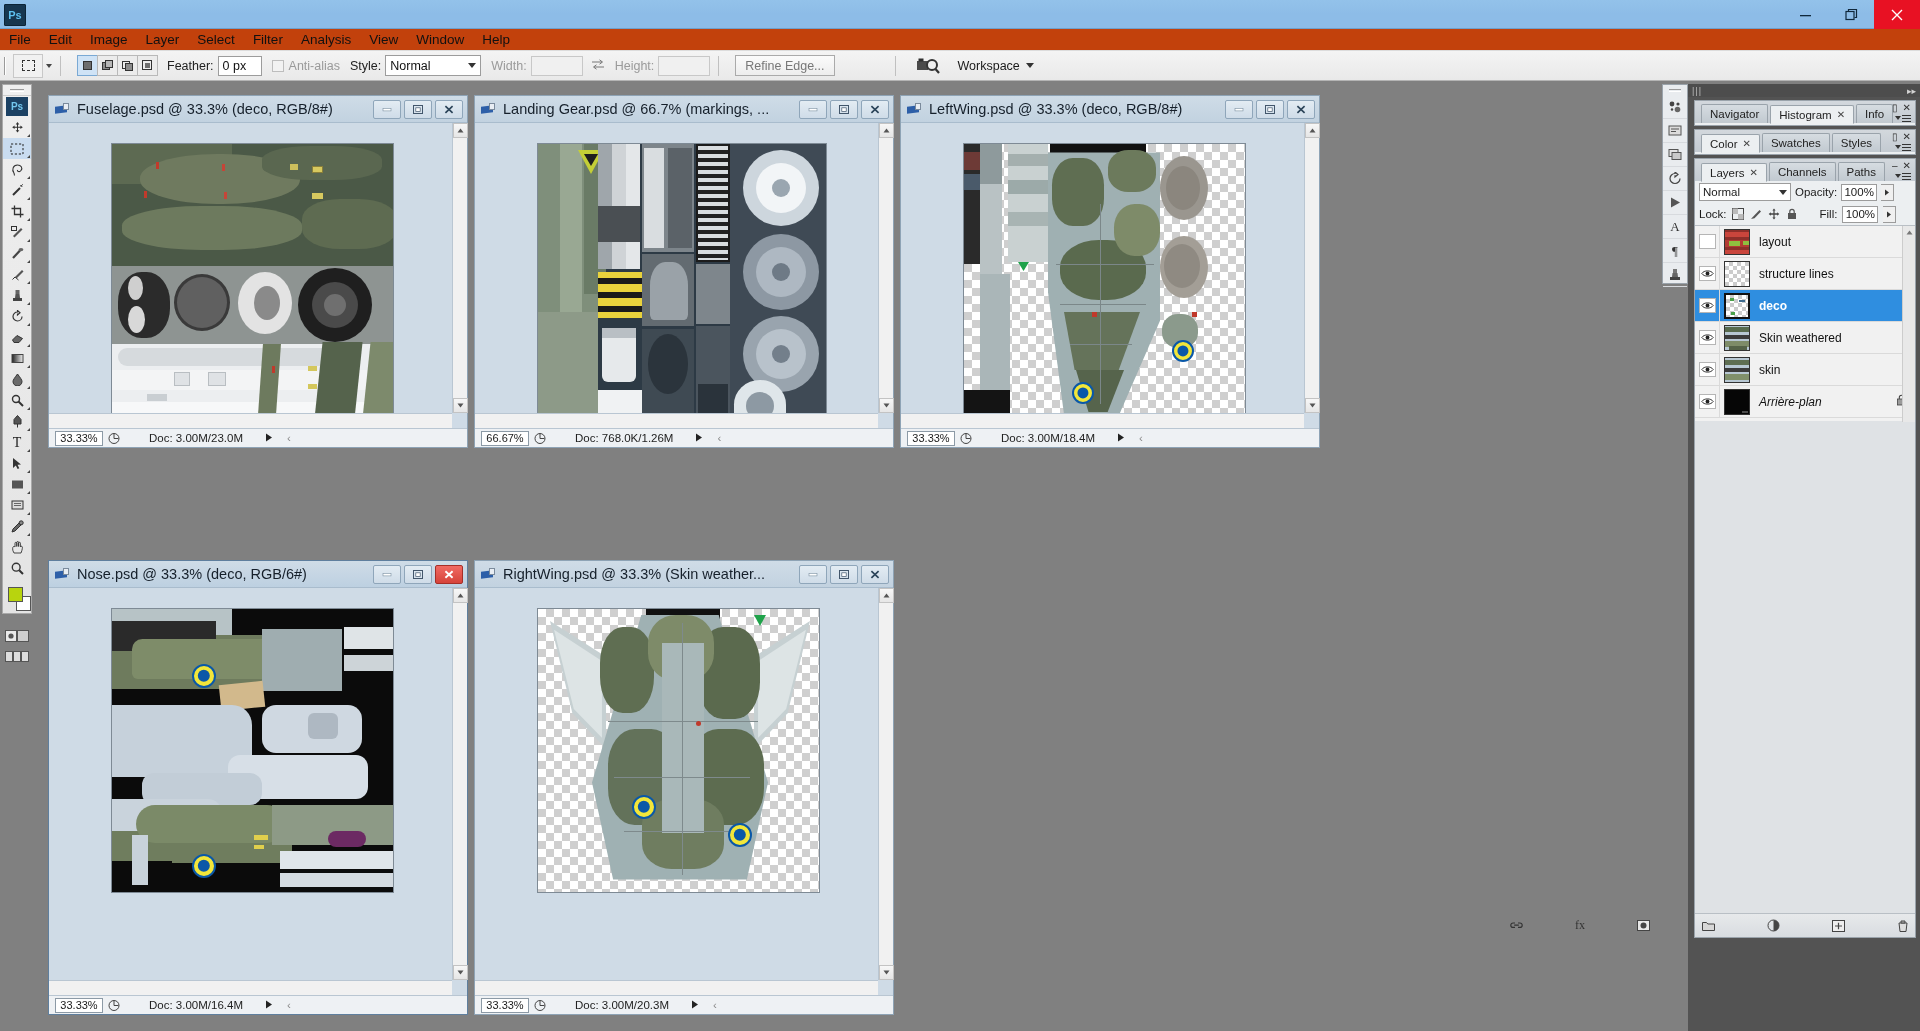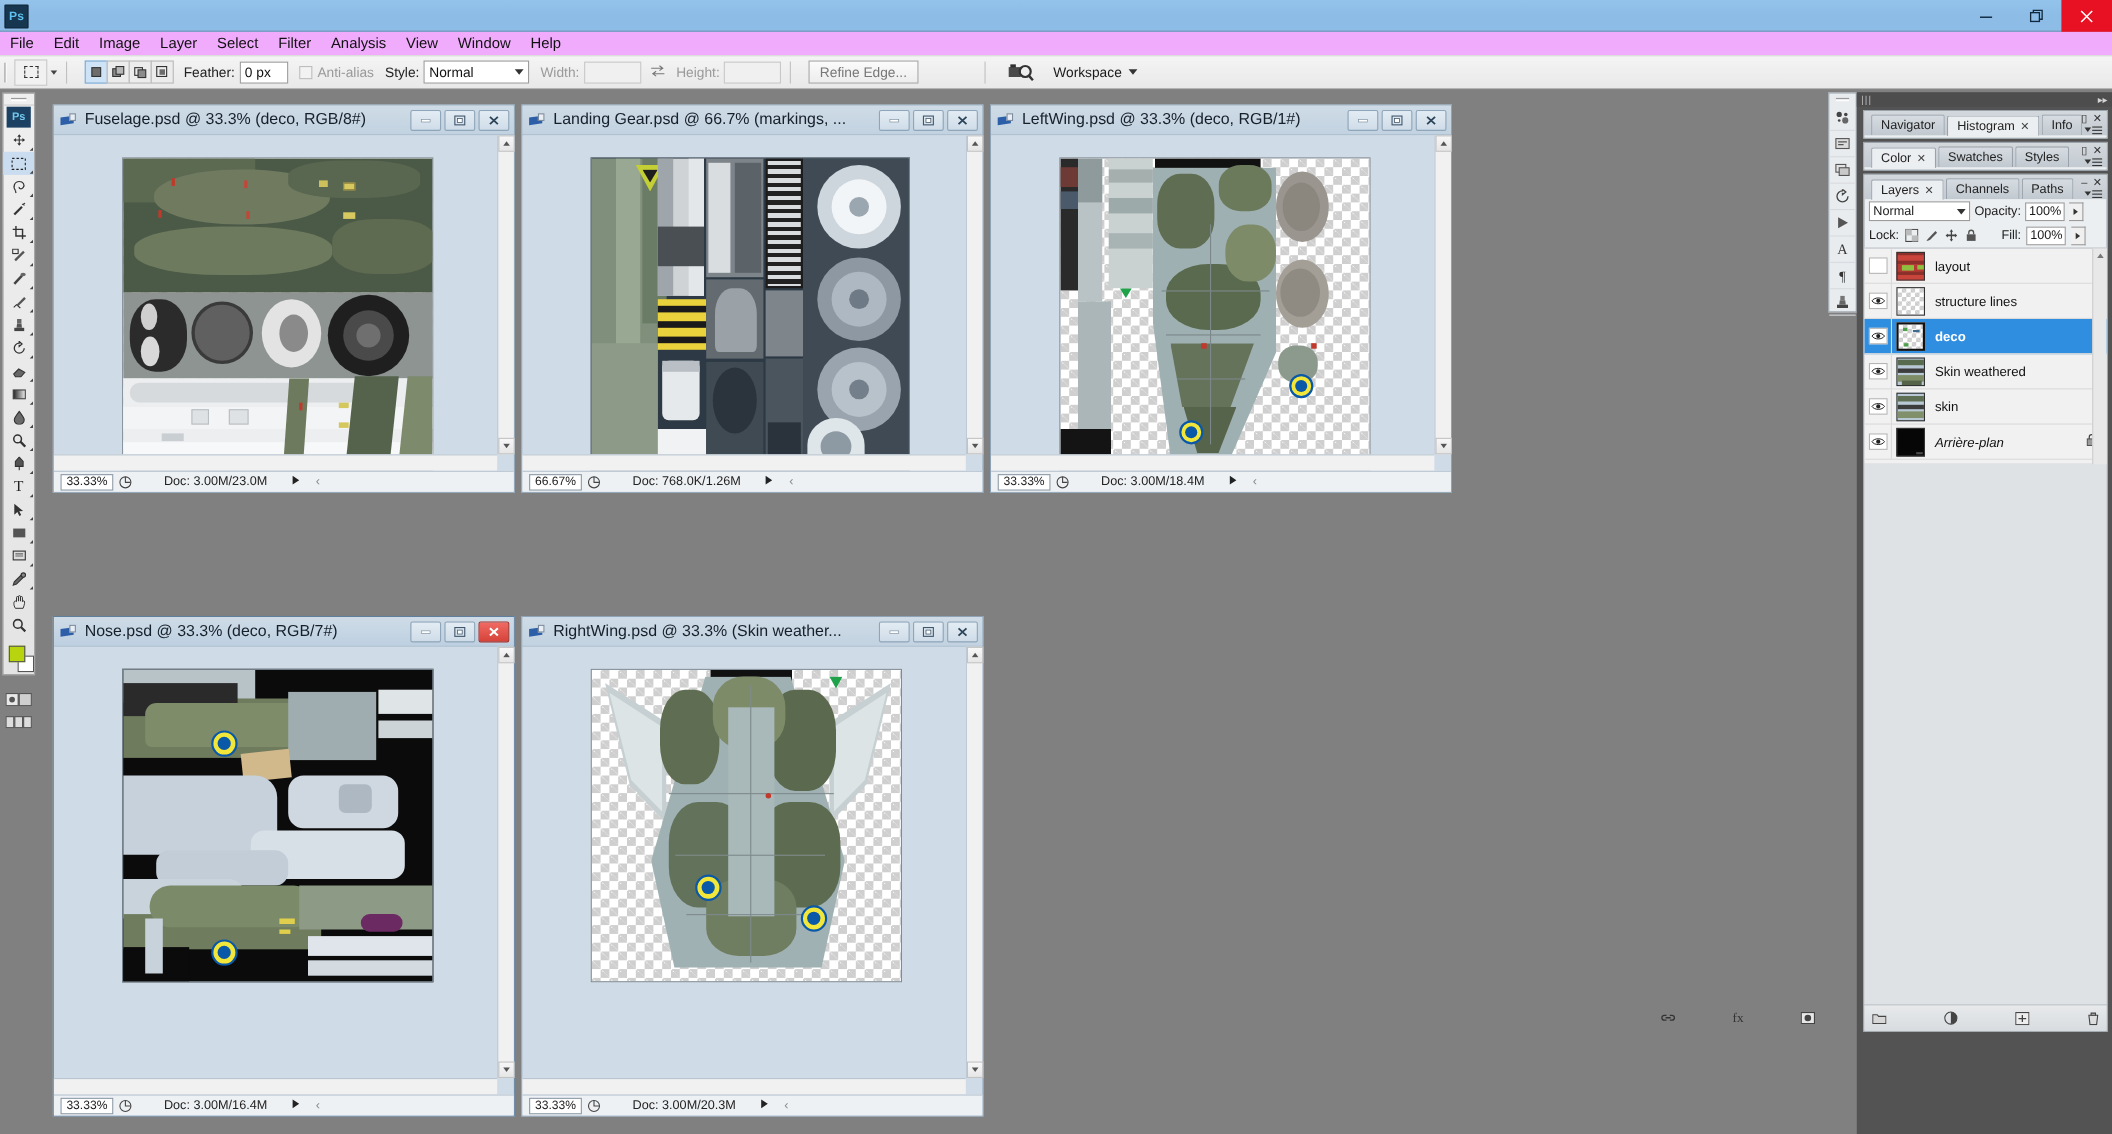--- a/index.html
+++ b/index.html
@@ -38,21 +38,21 @@
   .wbtn {
     width:46px;height:29px;display:flex;align-items:center;justify-content:center;
     color:#0c2437; font-size:15px;
   }
   .wbtn.close { background:#e81123; color:#fff; font-size:17px; }
   .wbtn svg { display:block; }
 
   
   #menubar {
     position:absolute; left:0; top:29px; width:1920px; height:22px;
-    background:#f0abfc; display:flex; align-items:center;
+    background:#c2410c; display:flex; align-items:center;
     border-bottom:1px solid #dcdcdc;
   }
   .menu-item { padding:2px 9px; font-size:13.5px; color:#111; cursor:default; }
 
   
   #optionsbar {
     position:absolute; left:0; top:51px; width:1920px; height:30px;
     background:linear-gradient(to bottom,#f4f4f4,#e9e9e9);
     border-bottom:1px solid #b4b4b4;
     display:flex; align-items:center; gap:0px;
@@ -764,21 +764,21 @@
       </div>
     </div>
   </div>
 
   <div class="docwin inactive" style="left:900px; top:95px; width:420px; height:353px;">
     <div class="doc-title">
       <span class="ps-doc-ic">
           <i class="b1"></i>
           <i class="b2"></i>
         </span>
-      <span class="doc-title-text">LeftWing.psd @ 33.3% (deco, RGB/1#)</span>
+      <span class="doc-title-text">LeftWing.psd @ 33.3% (deco, RGB/8#)</span>
       <span class="doc-btns">
         <span class="dbtn">
           <svg width="14" height="10" viewBox="0 0 14 10">
               <rect x="3" y="4.5" width="8" height="2.4" fill="#fff" stroke="#7b8fa1" stroke-width="0.6"></rect>
             </svg>
         </span>
         <span class="dbtn">
           <svg width="14" height="11" viewBox="0 0 14 11">
               <rect x="2.5" y="1.5" width="9" height="8" fill="none" stroke="#42566b"></rect>
               <rect x="4.8" y="3.8" width="4.4" height="3.6" fill="#fff" stroke="#42566b" stroke-width="0.7"></rect>
@@ -868,21 +868,21 @@
       </div>
     </div>
   </div>
 
   <div class="docwin" style="left:48px; top:560px; width:420px; height:455px;">
     <div class="doc-title active">
       <span class="ps-doc-ic">
           <i class="b1"></i>
           <i class="b2"></i>
         </span>
-      <span class="doc-title-text">Nose.psd @ 33.3% (deco, RGB/7#)</span>
+      <span class="doc-title-text">Nose.psd @ 33.3% (deco, RGB/6#)</span>
       <span class="doc-btns">
         <span class="dbtn">
           <svg width="14" height="10" viewBox="0 0 14 10">
               <rect x="3" y="4.5" width="8" height="2.4" fill="#fff" stroke="#7b8fa1" stroke-width="0.6"></rect>
             </svg>
         </span>
         <span class="dbtn">
           <svg width="14" height="11" viewBox="0 0 14 11">
               <rect x="2.5" y="1.5" width="9" height="8" fill="none" stroke="#42566b"></rect>
               <rect x="4.8" y="3.8" width="4.4" height="3.6" fill="#fff" stroke="#42566b" stroke-width="0.7"></rect>

